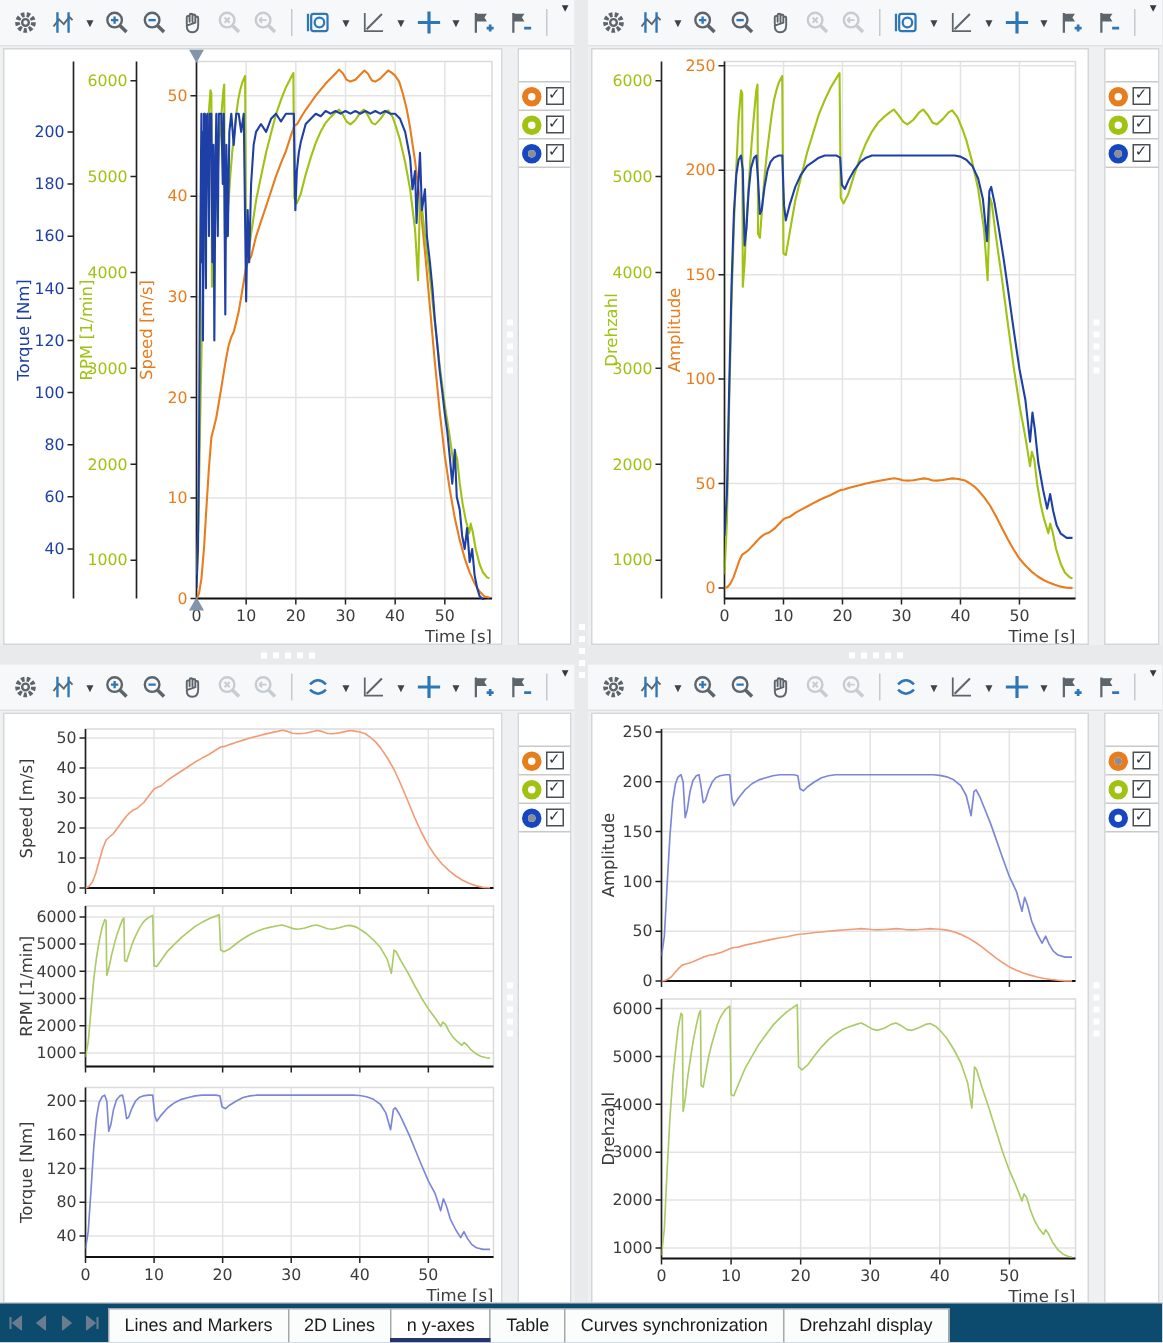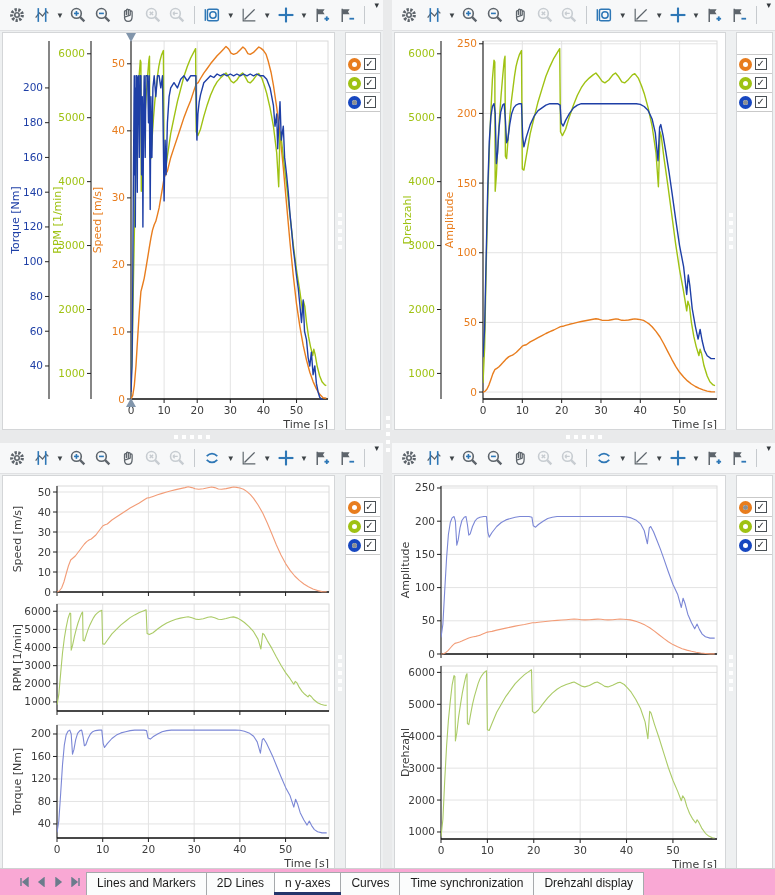--- a/index.html
+++ b/index.html
@@ -24,21 +24,21 @@
   .ring{width:13px;height:13px;border-radius:50%;box-sizing:border-box;border:4px solid #000;background:#fff;position:relative;flex:none;}
   .ring.sel::after{content:"";position:absolute;inset:0;background:#8a8f94;border-radius:50%;}
   .cb{width:12px;height:12px;box-sizing:border-box;border:1px solid #494f54;background:#fff;font-size:10px;line-height:10px;text-align:center;color:#2f3338;flex:none;}
   
   .vsplit{grid-column:2;grid-row:1/4;background:#e9eaeb;display:flex;align-items:center;justify-content:center;}
   .hsplit{grid-row:2;background:#e9eaeb;display:flex;align-items:center;justify-content:center;}
   .dots-v{display:flex;flex-direction:column;gap:4px;}
   .dots-h{display:flex;flex-direction:row;gap:4px;}
   .dots-v i,.dots-h i{width:4px;height:4px;background:#fff;display:block;}
   
-  .tabbar{grid-column:1/4;grid-row:4;background:#f9a8d4;border-top:1px solid #cfd1d2;display:flex;align-items:flex-end;padding-left:14px;}
+  .tabbar{grid-column:1/4;grid-row:4;background:#0c4a6e;border-top:1px solid #cfd1d2;display:flex;align-items:flex-end;}
   .tabnav{display:flex;align-items:center;height:100%;padding:0 5px 0 4px;gap:4px;}
   .tabnav .nbtn{width:13px;height:16px;display:flex;align-items:center;justify-content:center;}
   .tab{height:23px;box-sizing:border-box;line-height:21px;padding:0 10px;background:#fbfcfc;border:1px solid #a6a9ac;border-bottom:none;
        font-size:12px;color:#1c1c1c;margin-left:-1px;position:relative;white-space:nowrap;}
   .tab.active{background:#fff;z-index:2;}
   .tab.active::after{content:"";position:absolute;left:-1px;right:-1px;bottom:0;height:3px;background:#24356b;}
 </style>
 </head>
 <body>
 
@@ -935,19 +935,19 @@
         <span class="nbtn">
           <svg width="11" height="10" viewBox="0 0 11 10" fill="#6b7c8c" stroke="#6b7c8c" stroke-width="1.4">
             <path d="M9 1 v8 M2 1 L7 5 L2 9 Z"></path>
           </svg>
         </span>
       </div>
     <div style="display:flex;align-items:flex-end;" id="tabstrip">
         <span class="tab">Lines and Markers</span>
         <span class="tab">2D Lines</span>
         <span class="tab active">n y-axes</span>
-        <span class="tab">Curves</span>
-        <span class="tab">Time synchronization</span>
+        <span class="tab">Table</span>
+        <span class="tab">Curves synchronization</span>
         <span class="tab">Drehzahl display</span>
       </div>
   </div>
 
 </div>
 
 </body></html>

